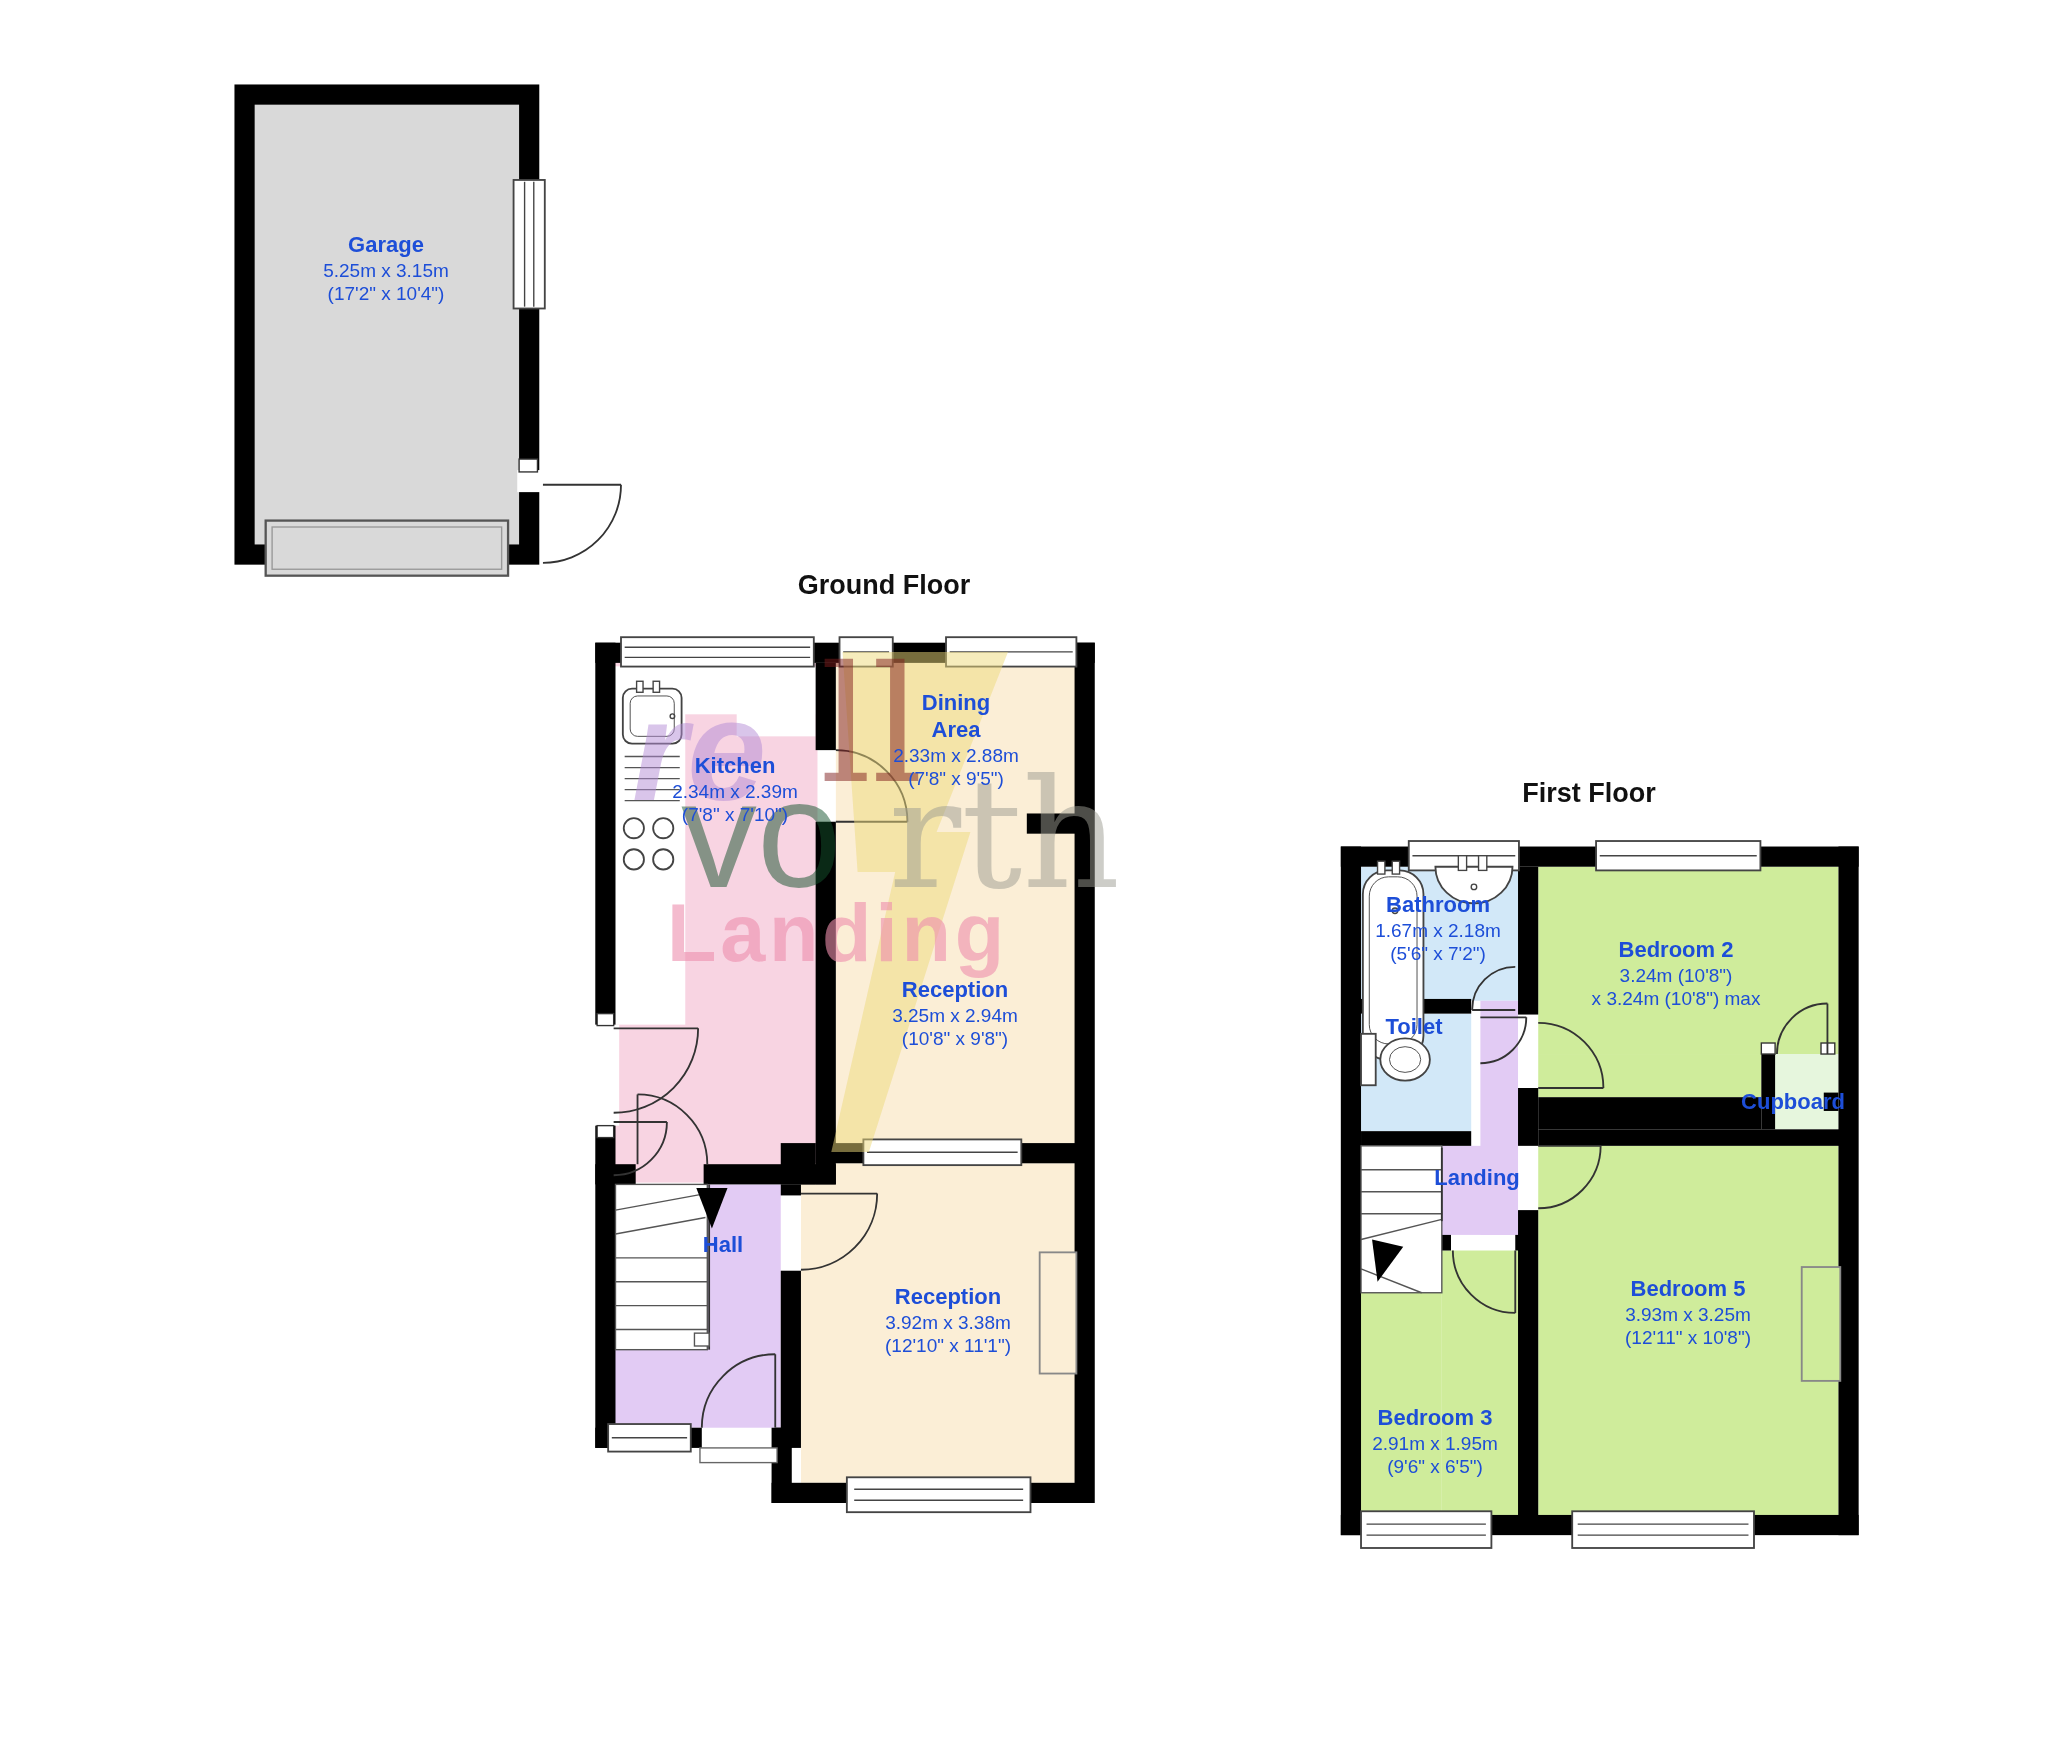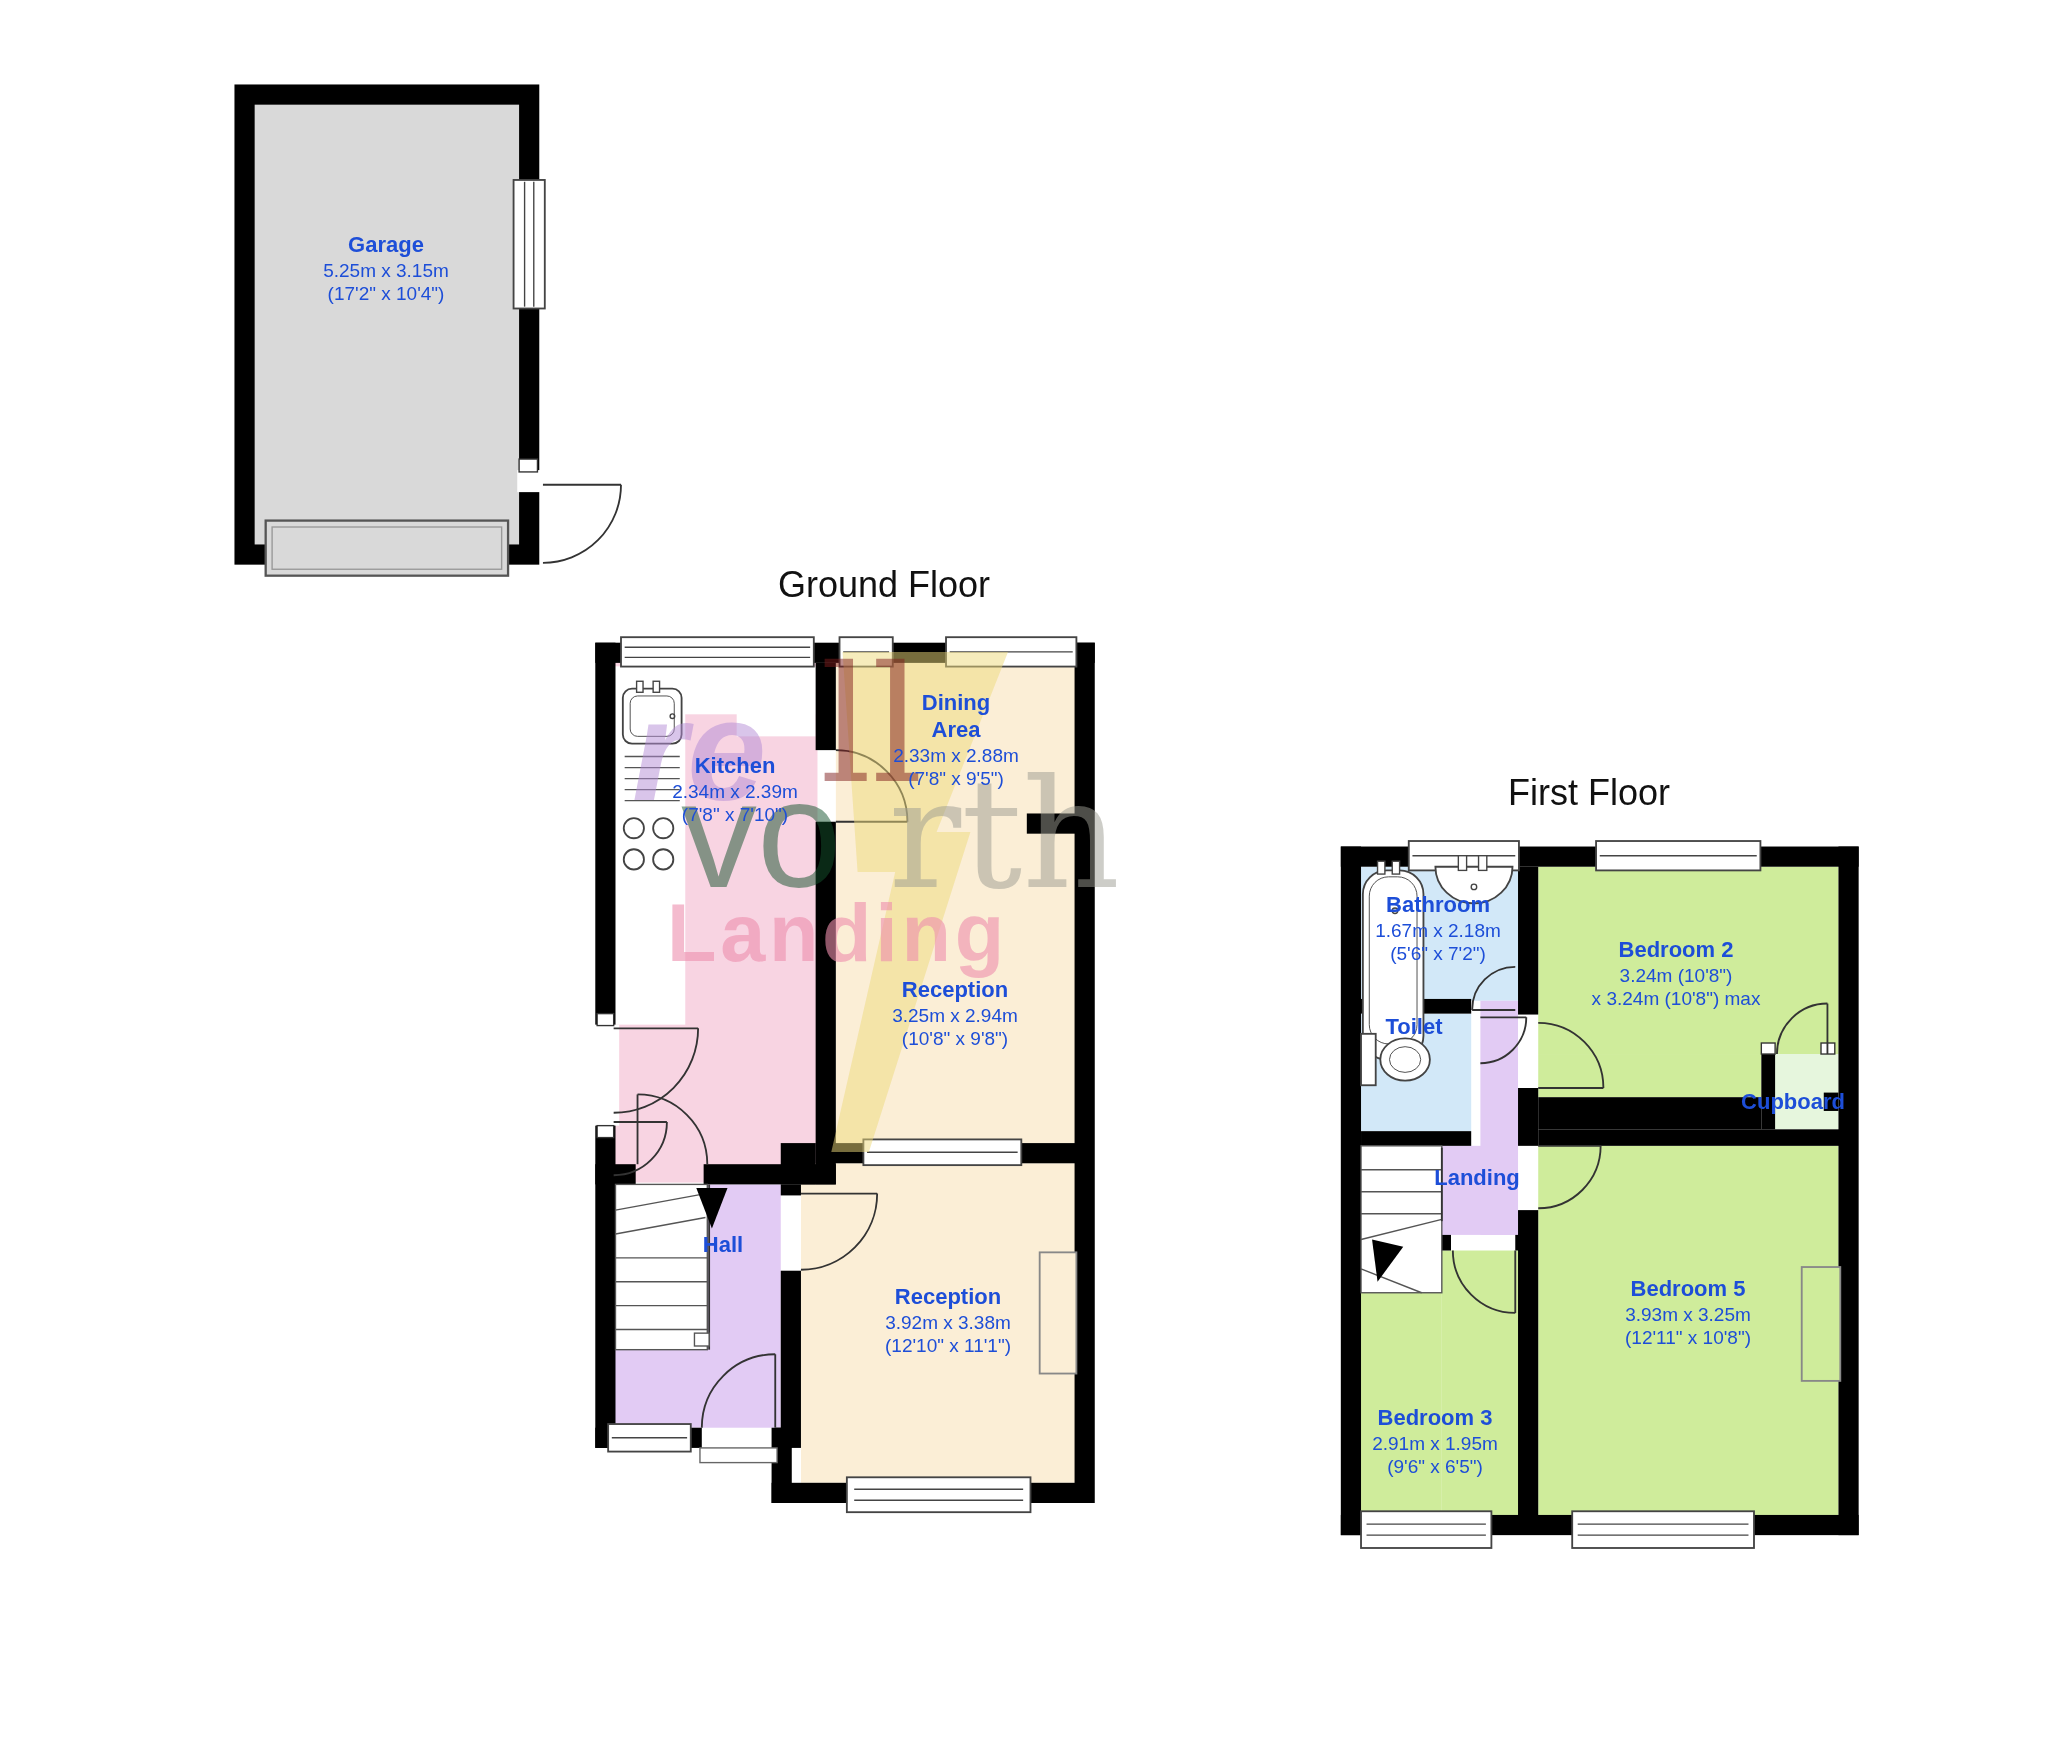--- a/index.html
+++ b/index.html
@@ -3,21 +3,21 @@
 <meta charset="utf-8">
 <style>
   html,body{margin:0;padding:0;background:#ffffff;}
   #stage{position:relative;width:2072px;height:1761px;background:#fff;overflow:hidden;
          font-family:"Liberation Sans", sans-serif;}
   #plan-svg{position:absolute;left:0;top:0;z-index:10;}
   .lbl{position:absolute;transform:translate(-50%,-50%);text-align:center;color:#1d4ed8;
        white-space:nowrap;z-index:30;line-height:1.22;}
   .lbl .name{font-weight:bold;font-size:22px;}
   .lbl .dim{font-size:19px;}
-  .title{position:absolute;transform:translate(-50%,-50%);font-weight:normal;font-size:36px;
+  .title{position:absolute;transform:translate(-50%,-50%);font-weight:bold;font-size:27px;
          color:#111;z-index:30;white-space:nowrap;}
   .wm{position:absolute;z-index:20;pointer-events:none;white-space:nowrap;}
   .wm-re{left:632px;top:669px;font-size:142px;font-weight:bold;color:#b48cd6;opacity:.5;font-style:italic;}
   .wm-ll{left:820px;top:632px;font-size:161px;font-family:"DejaVu Serif",serif;color:#7f1d1d;opacity:.5;}
   .wm-row2{left:681px;top:746px;font-size:152px;opacity:.5;}
   .wm-vo{font-weight:normal;color:#14532d;}
   .wm-rth{font-family:"DejaVu Serif",serif;color:#9c9c92;margin-left:47px;}
   .wm-lettings{left:667px;top:887px;font-size:81px;font-weight:bold;color:#ee8fae;opacity:.6;letter-spacing:3.7px;}
   .wm-shape{left:820px;top:652px;width:188px;height:500px;background:#eeda79;opacity:.5;
             clip-path:polygon(12% 0, 100% 0, 62% 36%, 80% 36%, 26% 100%, 6% 100%, 40% 44%, 20% 44%);}

